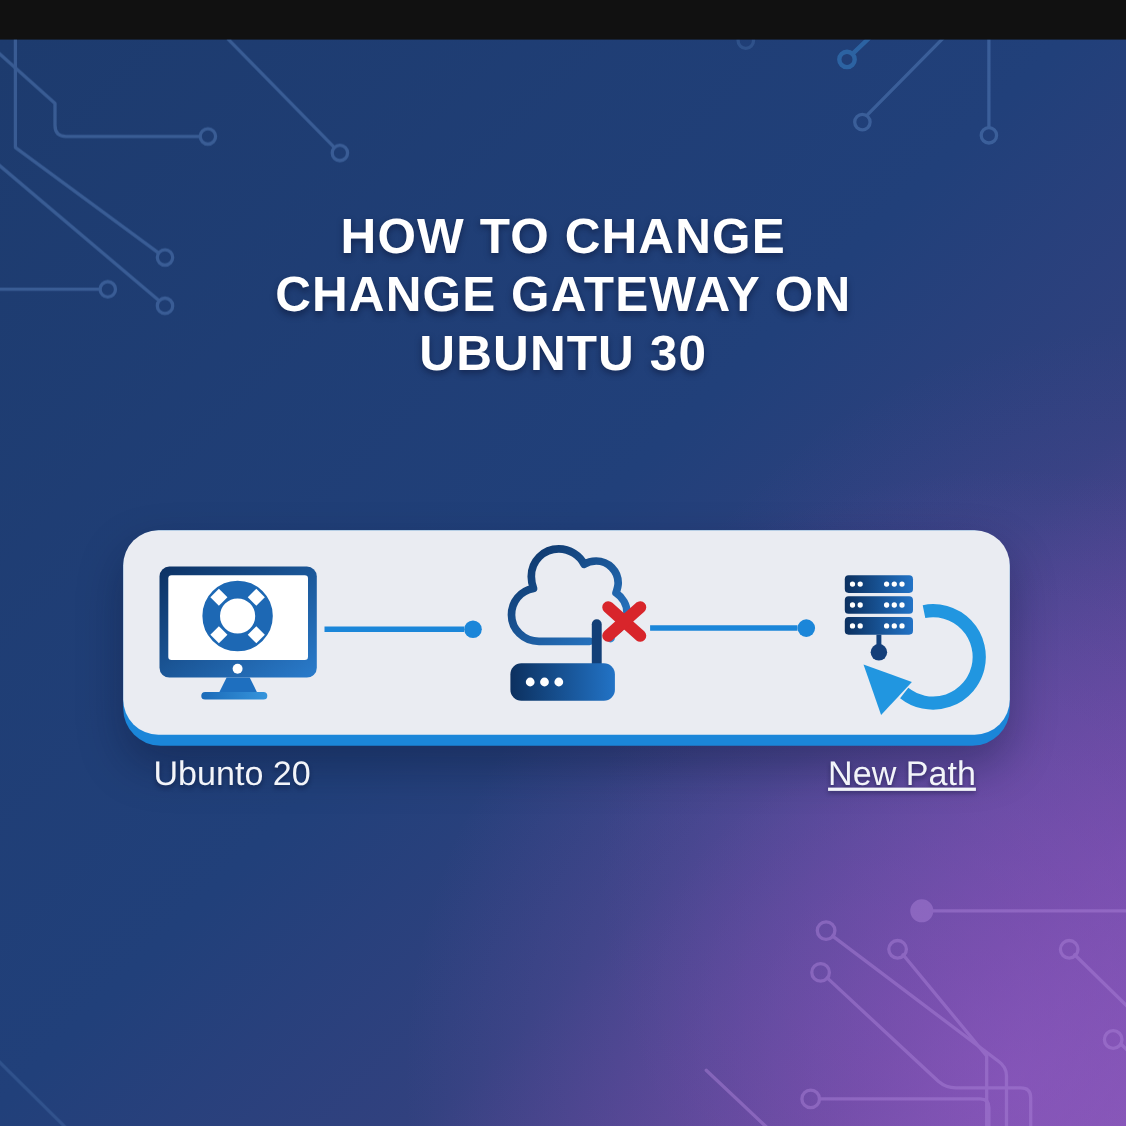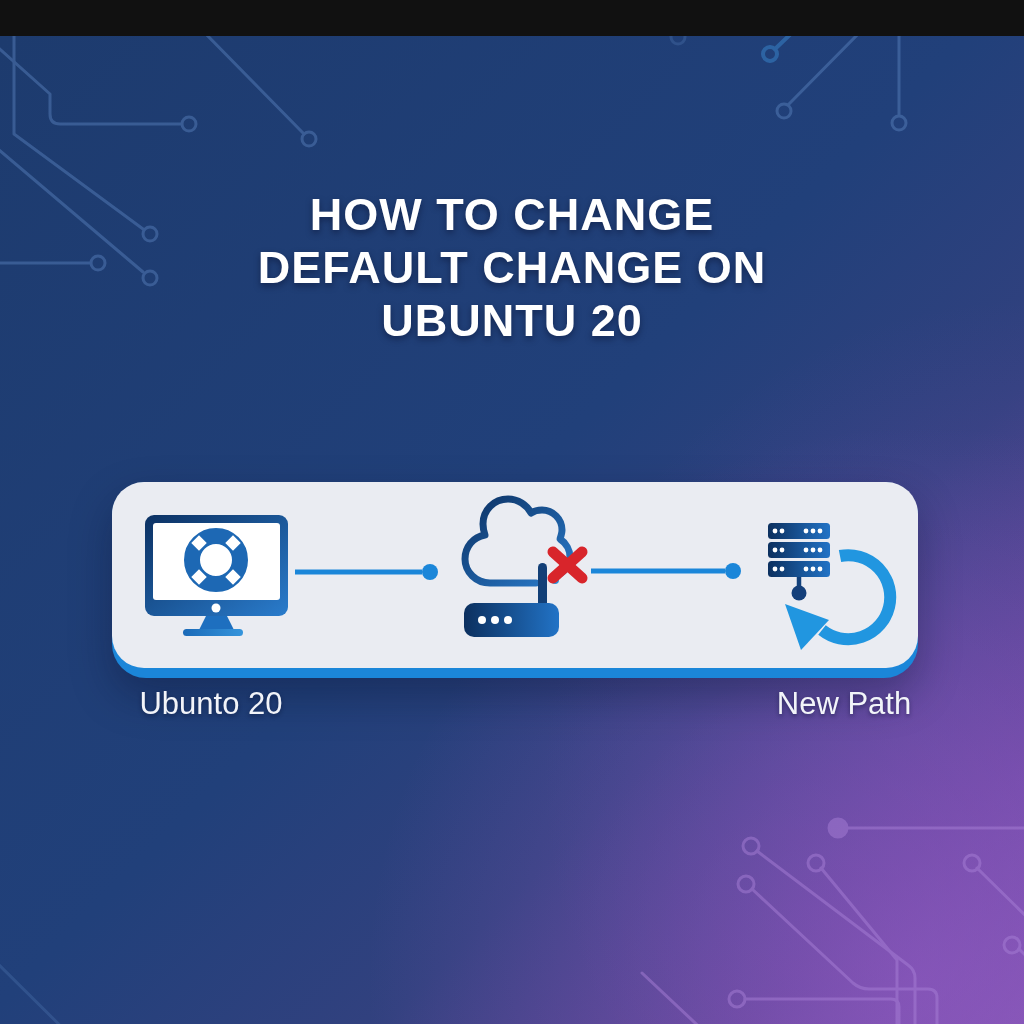--- a/index.html
+++ b/index.html
@@ -33,21 +33,21 @@
     background:#eaecf2;border-radius:32px;
   }
   .icons-svg{position:absolute;left:0;top:0;width:1024px;height:1024px;pointer-events:none;}
   .step-label{
     position:absolute;top:650px;transform:translateX(-50%);
     color:#f2f4f9;font-size:31px;font-weight:500;white-space:nowrap;
     text-shadow:0 2px 4px rgba(8,16,45,0.45);
   }
   .label-1{left:211px;}
   .label-2{left:518px;}
-  .label-3{left:844px;}
+  .label-3{left:820px;text-decoration:underline;}
 </style>
 </head>
 <body>
 
 <div class="stage">
 
   <svg class="bg-svg" viewBox="0 0 1024 1024">
     <g stroke="#5c85c0" stroke-width="3" fill="none" opacity="0.45" stroke-linecap="round" stroke-linejoin="round">
       <path d="M 200,-8 L 304,98"></path>
         <circle cx="309" cy="103" r="7"></circle>
@@ -87,22 +87,22 @@
         <path d="M 745,963 L 891,963 Q 899,963 899,971 L 899,1032"></path>
       <path d="M 642,937 L 743,1032"></path>
       <circle cx="1012" cy="909" r="8"></circle>
         <path d="M 1020,914 L 1032,926"></path>
     </g>
   </svg>
 
   <div class="header">
     <div>
       <div class="title-line">HOW TO CHANGE</div>
-      <div class="title-line">DEFAULT CHANGE ON</div>
-      <div class="title-line">UBUNTU 20</div>
+      <div class="title-line">CHANGE GATEWAY ON</div>
+      <div class="title-line">UBUNTU 30</div>
     </div>
   </div>
 
   <div class="card">
     <div class="card-inner"></div>
   </div>
 
   <svg class="icons-svg" viewBox="0 0 1024 1024">
     <defs>
       <linearGradient id="gradNavy" x1="0" y1="0" x2="1" y2="1">

